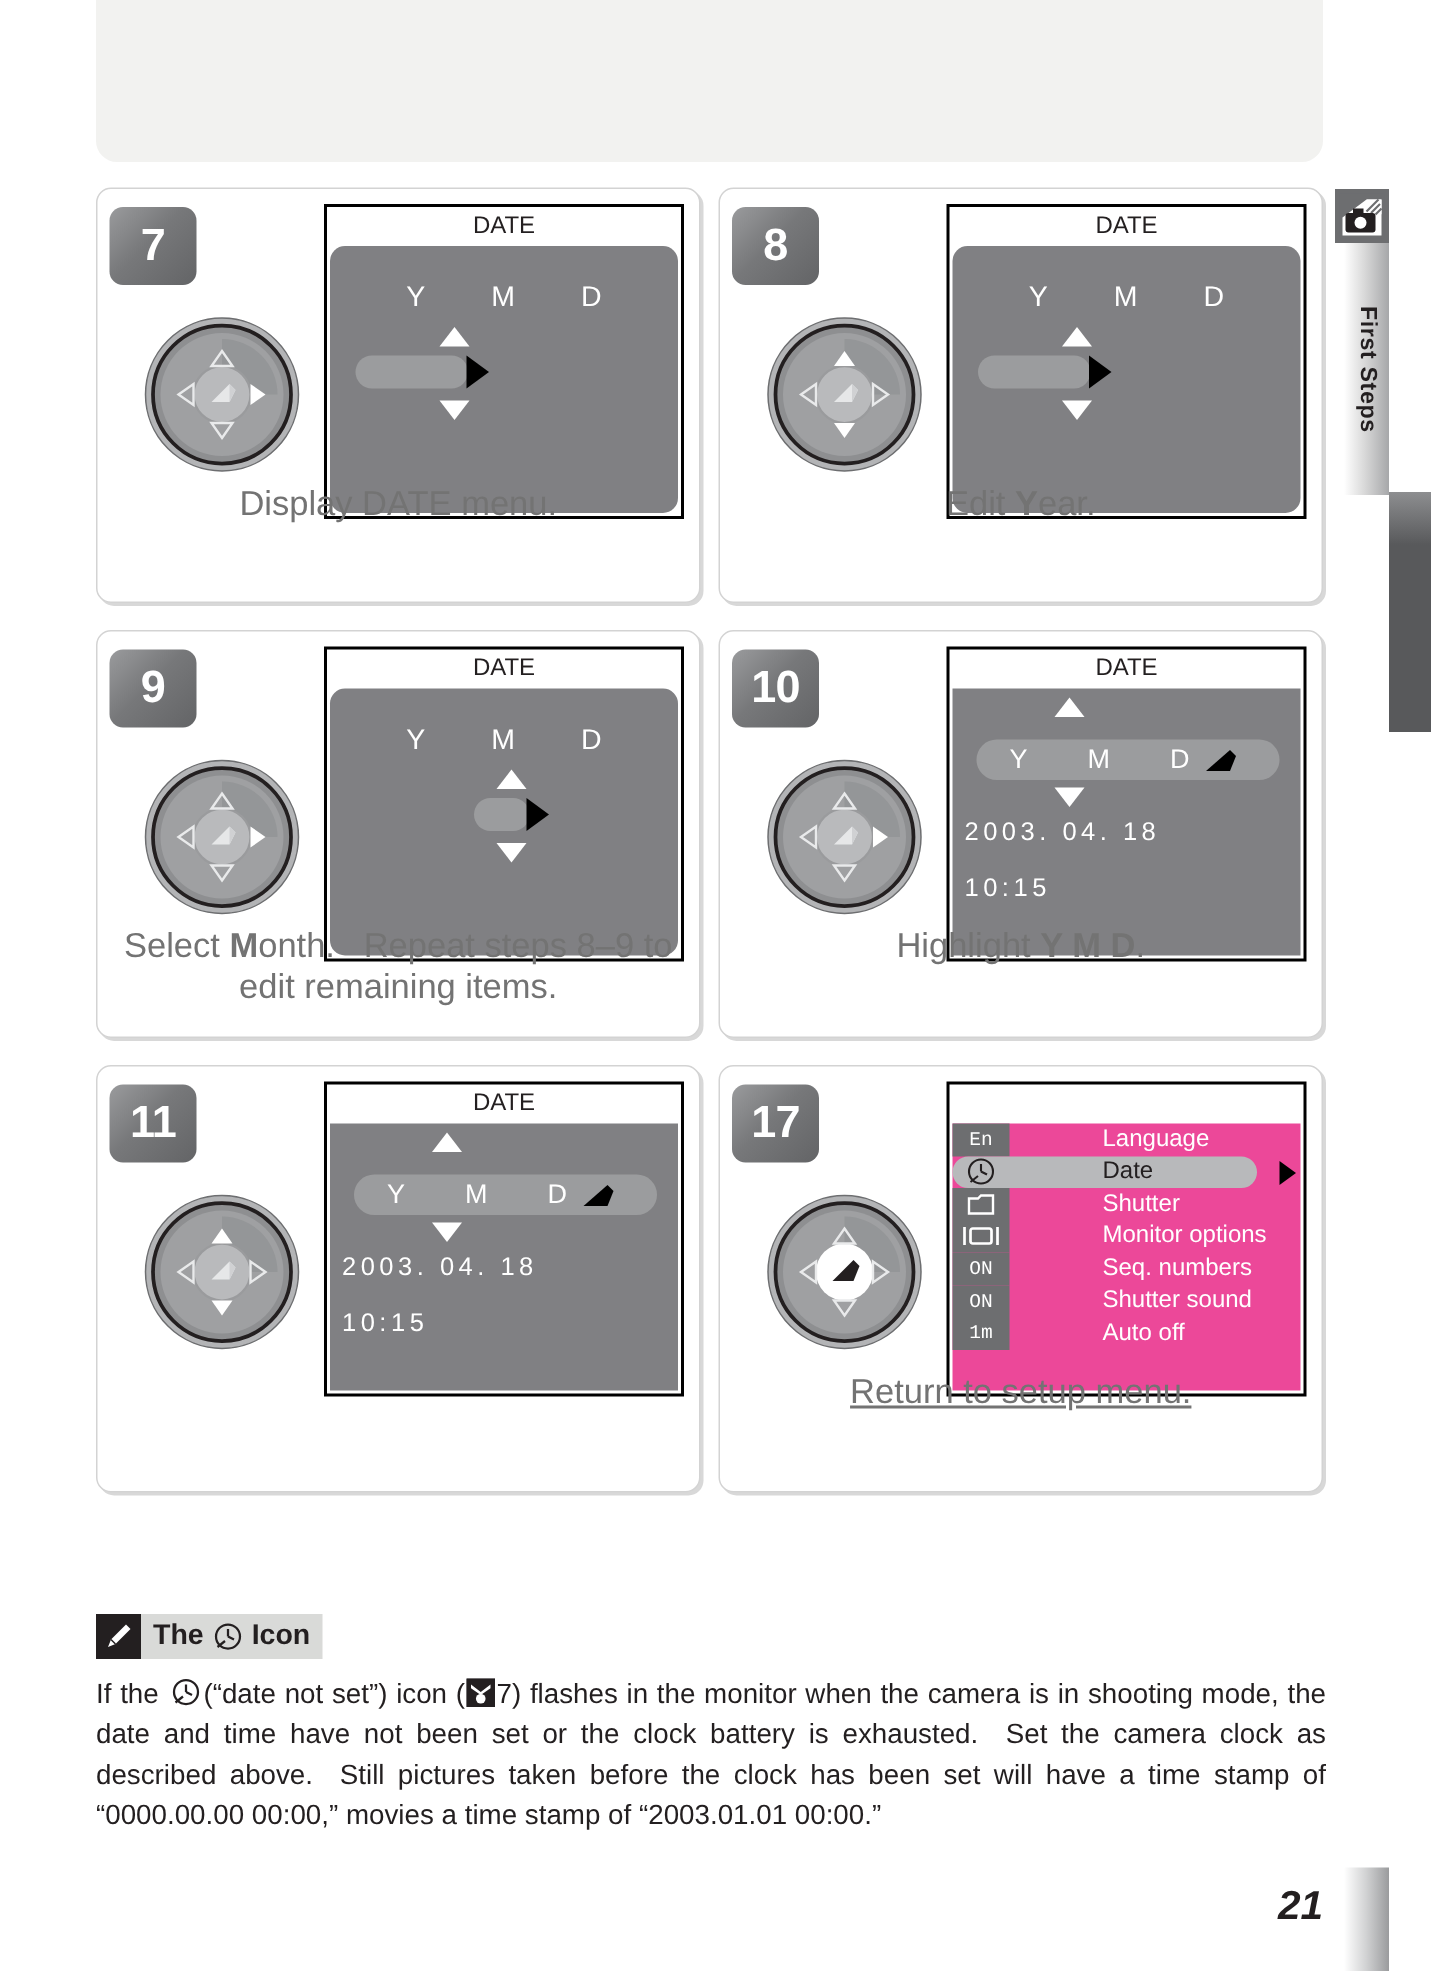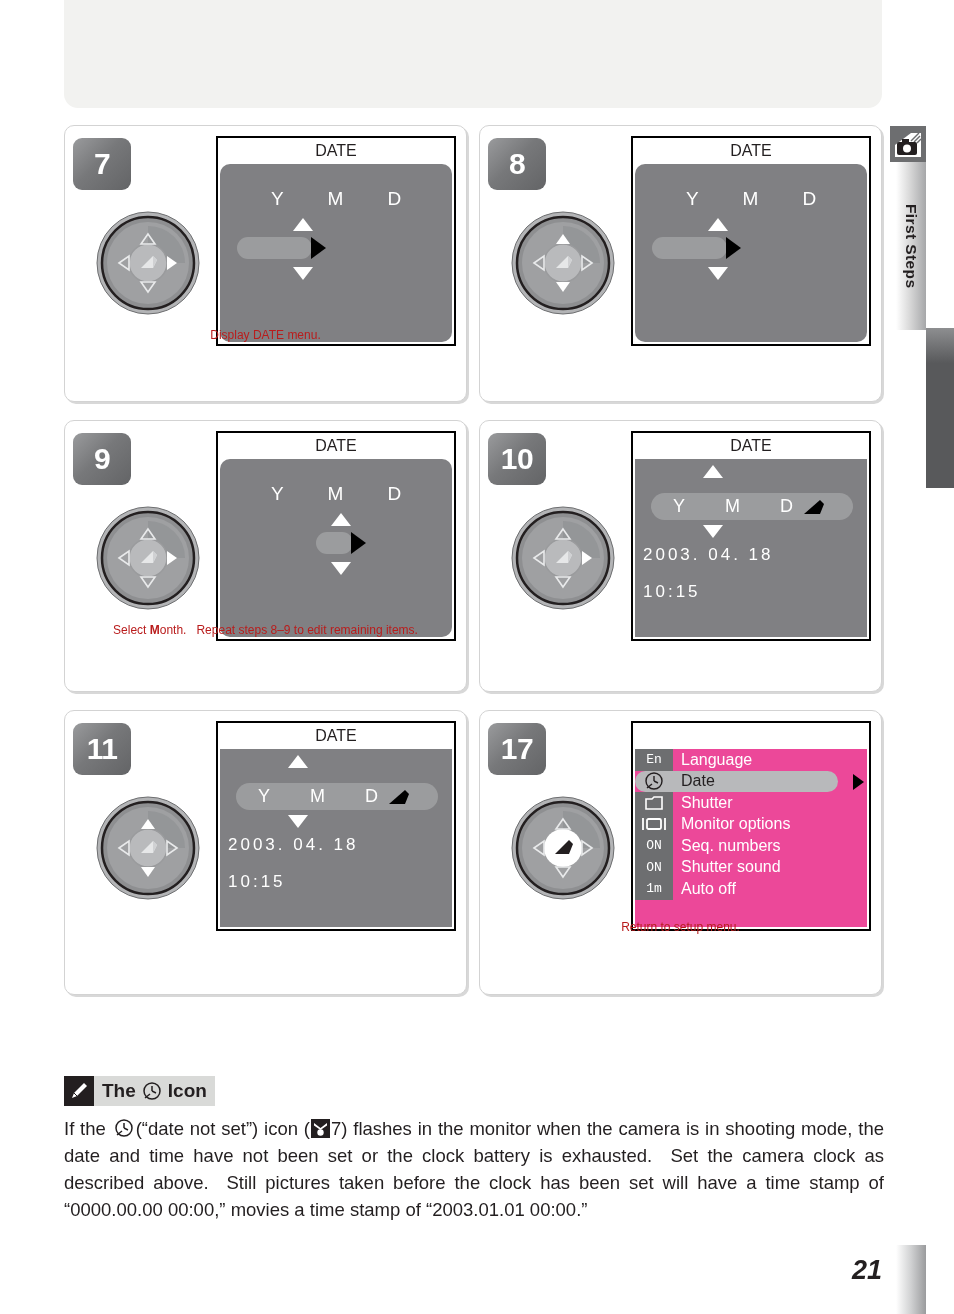--- a/index.html
+++ b/index.html
@@ -245,21 +245,21 @@
     height: 100%;
     background: #6d6e70;
     color: #ffffff;
     font-size: 13px;
     display: flex;
     align-items: center;
     justify-content: center;
     font-family: "Liberation Mono", monospace;
   }
   .setup-row.sel .setup-ico { background: transparent; }
-  .setup-lbl { padding-left: 8px; }
+  .setup-lbl { padding-left: 18px; margin-left: 44px; }
   .sel-pill {
     position: absolute;
     left: 0;
     top: 0;
     height: 21.5px;
     width: 203px;
     background: #b8b9bb;
     border-radius: 11px;
     z-index: 0;
   }
@@ -276,23 +276,23 @@
     z-index: 2;
   }
 
   
   .caption {
     position: absolute;
     left: 10px;
     right: 10px;
     top: 196px;
     text-align: center;
-    font-size: 12px;
+    font-size: 23px;
     line-height: 27px;
-    color: #b91c1c;
+    color: #737373;
   }
   .caption b { font-weight: bold; }
 
   
   .note {
     position: absolute;
     left: 64px;
     top: 1076px;
     width: 820px;
   }
@@ -434,20 +434,21 @@
             <span>Y</span>
             <span>M</span>
             <span>D</span>
           </div>
           <div class="tri up" style="left:73px; top:54px;"></div>
           <div class="pill" style="left:17px; top:73px; width:75px;"></div>
           <div class="blk-arrow" style="left:91px; top:73px;"></div>
           <div class="tri down" style="left:73px; top:103px;"></div>
         </div>
       </div>
+      <div class="caption">Edit <b>Y</b>ear.</div>
     </div>
   </div>
 
   <div class="row">
 
     <div class="panel r2">
       <div class="badge">9</div>
       <div class="dial">
         <svg width="106" height="106" viewBox="0 0 106 106">
           <circle cx="53" cy="53" r="51" fill="#b3b4b6" stroke="#6d6e70" stroke-width="1"></circle>
@@ -507,20 +508,21 @@
             <span class="dy">D</span>
             <svg width="26" height="20" viewBox="0 0 26 20" style="margin-left:8px">
               <path d="M3 17 L19 3 L23 7 L19 17 Z" fill="#000000"></path>
             </svg>
           </div>
           <div class="tri down" style="left:68px; top:66px;"></div>
           <div class="datetext" style="top:86px;">2003. 04. 18</div>
           <div class="datetext" style="top:123px;">10:15</div>
         </div>
       </div>
+      <div class="caption">Highlight <b>Y M D</b>.</div>
     </div>
   </div>
 
   <div class="row">
 
     <div class="panel r3">
       <div class="badge">11</div>
       <div class="dial">
         <svg width="106" height="106" viewBox="0 0 106 106">
           <circle cx="53" cy="53" r="51" fill="#b3b4b6" stroke="#6d6e70" stroke-width="1"></circle>
@@ -623,21 +625,21 @@
             <div class="setup-lbl">Shutter sound</div>
           </div>
 
           <div class="setup-row">
             <div class="setup-ico">1m</div>
             <div class="setup-lbl">Auto off</div>
           </div>
 
         </div>
       </div>
-      <div class="caption" style="top:203px;">Return to setup menu.</div>
+      <div class="caption" style="top:203px;text-decoration:underline;">Return to setup menu.</div>
     </div>
   </div>
 </div>
 
 <div class="note">
   <div class="note-head">
     <div class="pencil-box">
       <svg width="22" height="22" viewBox="0 0 22 22">
         <path d="M4 18 L6 13 L16 3 L19 6 L9 16 Z" fill="#ffffff"></path>
         <line x1="6" y1="13" x2="9" y2="16" stroke="#231f20" stroke-width="1"></line>

